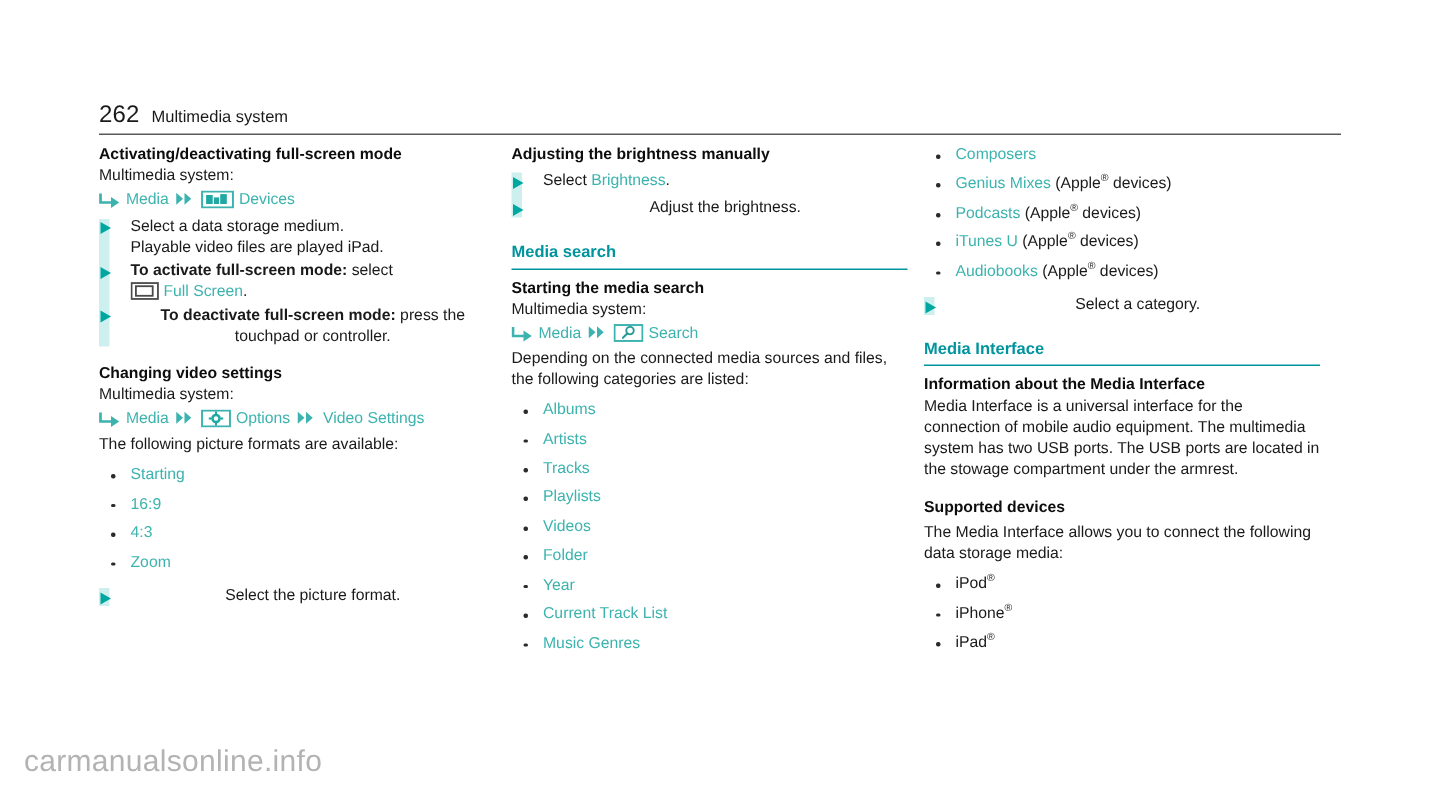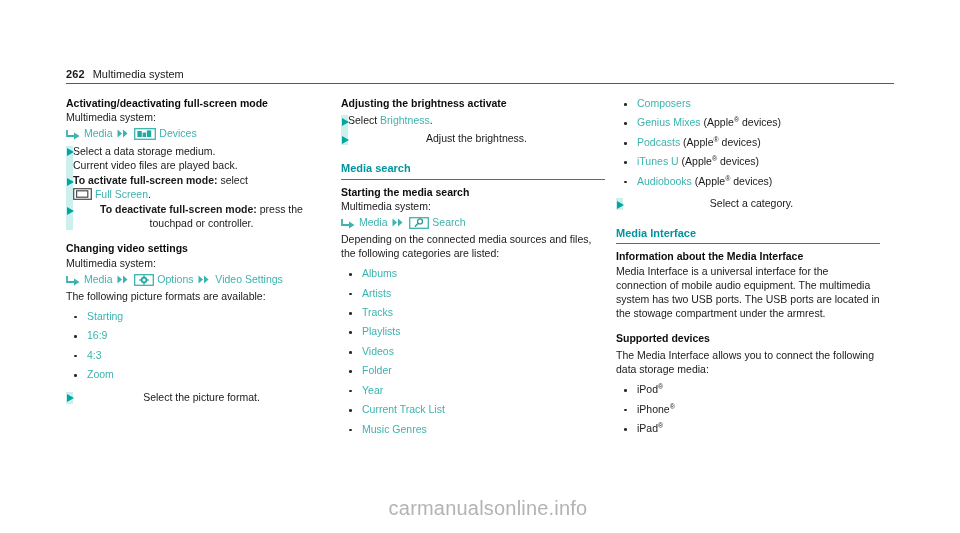--- a/index.html
+++ b/index.html
@@ -22,22 +22,22 @@
     left: 66px;
     top: 68px;
     width: 828px;
     border-bottom: 1.2px solid #58595b;
     padding-bottom: 3px;
     display: flex;
     align-items: baseline;
     gap: 8px;
   }
   .page-number {
-    font-size: 11px;
-    font-weight: bold;
+    font-size: 16px;
+    font-weight: normal;
     color: #1a1a1a;
     letter-spacing: 0.1px;
   }
   .page-chapter {
     font-size: 11px;
     color: #1a1a1a;
   }
 
   
   .columns {
@@ -109,21 +109,21 @@
   .action-bar {
     position: absolute;
     left: 0px;
     top: 1px;
     bottom: 1px;
     width: 7px;
     background: #cdf0ef;
   }
   .action-item {
     position: relative;
-    padding-left: 7px;
+    padding-left: 21px;
     font-size: 10.5px;
     line-height: 1.33;
     margin-bottom: 1.5px;
   }
   .action-item:last-child { margin-bottom: 0; text-align: center; }
   .tri {
     position: absolute;
     left: 1px;
     top: 3.5px;
     width: 0;
@@ -160,21 +160,20 @@
   }
   .lnk { color: #3cb3ae; }
   sup { font-size: 7px; vertical-align: super; line-height: 0; }
 
   
   .watermark {
     position: absolute;
     left: 16px;
     right: 0;
     bottom: 13px;
-    text-align: center;
     font-size: 20px;
     color: #b3b3b3;
     letter-spacing: 0.2px;
     font-family: "Liberation Sans", sans-serif;
     user-select: none;
   }
 </style>
 </head>
 <body>
 
@@ -214,21 +213,21 @@
       </span>
       <span class="mtxt">Devices</span>
     </div>
 
     <div class="action-block">
       <div class="action-bar"></div>
 
       <div class="action-item">
         <span class="tri"></span>
         <span>Select a data storage medium.</span><br>
-        <span>Current video files are played back.</span>
+        <span>Playable video files are played iPad.</span>
       </div>
 
       <div class="action-item">
         <span class="tri"></span>
         <b>To activate full-screen mode:</b><span> select</span><br>
         <span class="ico" style="vertical-align:-2.5px;">
           <svg width="19" height="12" viewBox="0 0 19 12">
               <rect x="0.7" y="0.7" width="17.6" height="10.6" fill="none" stroke="#4a4a4a" stroke-width="1.2"></rect>
               <rect x="3.6" y="2.8" width="11.2" height="6.4" fill="none" stroke="#4a4a4a" stroke-width="1.2"></rect>
             </svg>
@@ -306,21 +305,21 @@
       <div class="action-item">
         <span class="tri"></span>
         <span>Select the picture format.</span>
       </div>
     </div>
 
   </div>
 
   <div class="col">
 
-    <h3 class="sub">Adjusting the brightness activate</h3>
+    <h3 class="sub">Adjusting the brightness manually</h3>
 
     <div class="gap-xs"></div>
 
     <div class="action-block">
       <div class="action-bar"></div>
       <div class="action-item" style="margin-bottom:4px;">
         <span class="tri"></span>
         <span>Select </span><span class="lnk">Brightness</span><span>.</span>
       </div>
       <div class="action-item">

